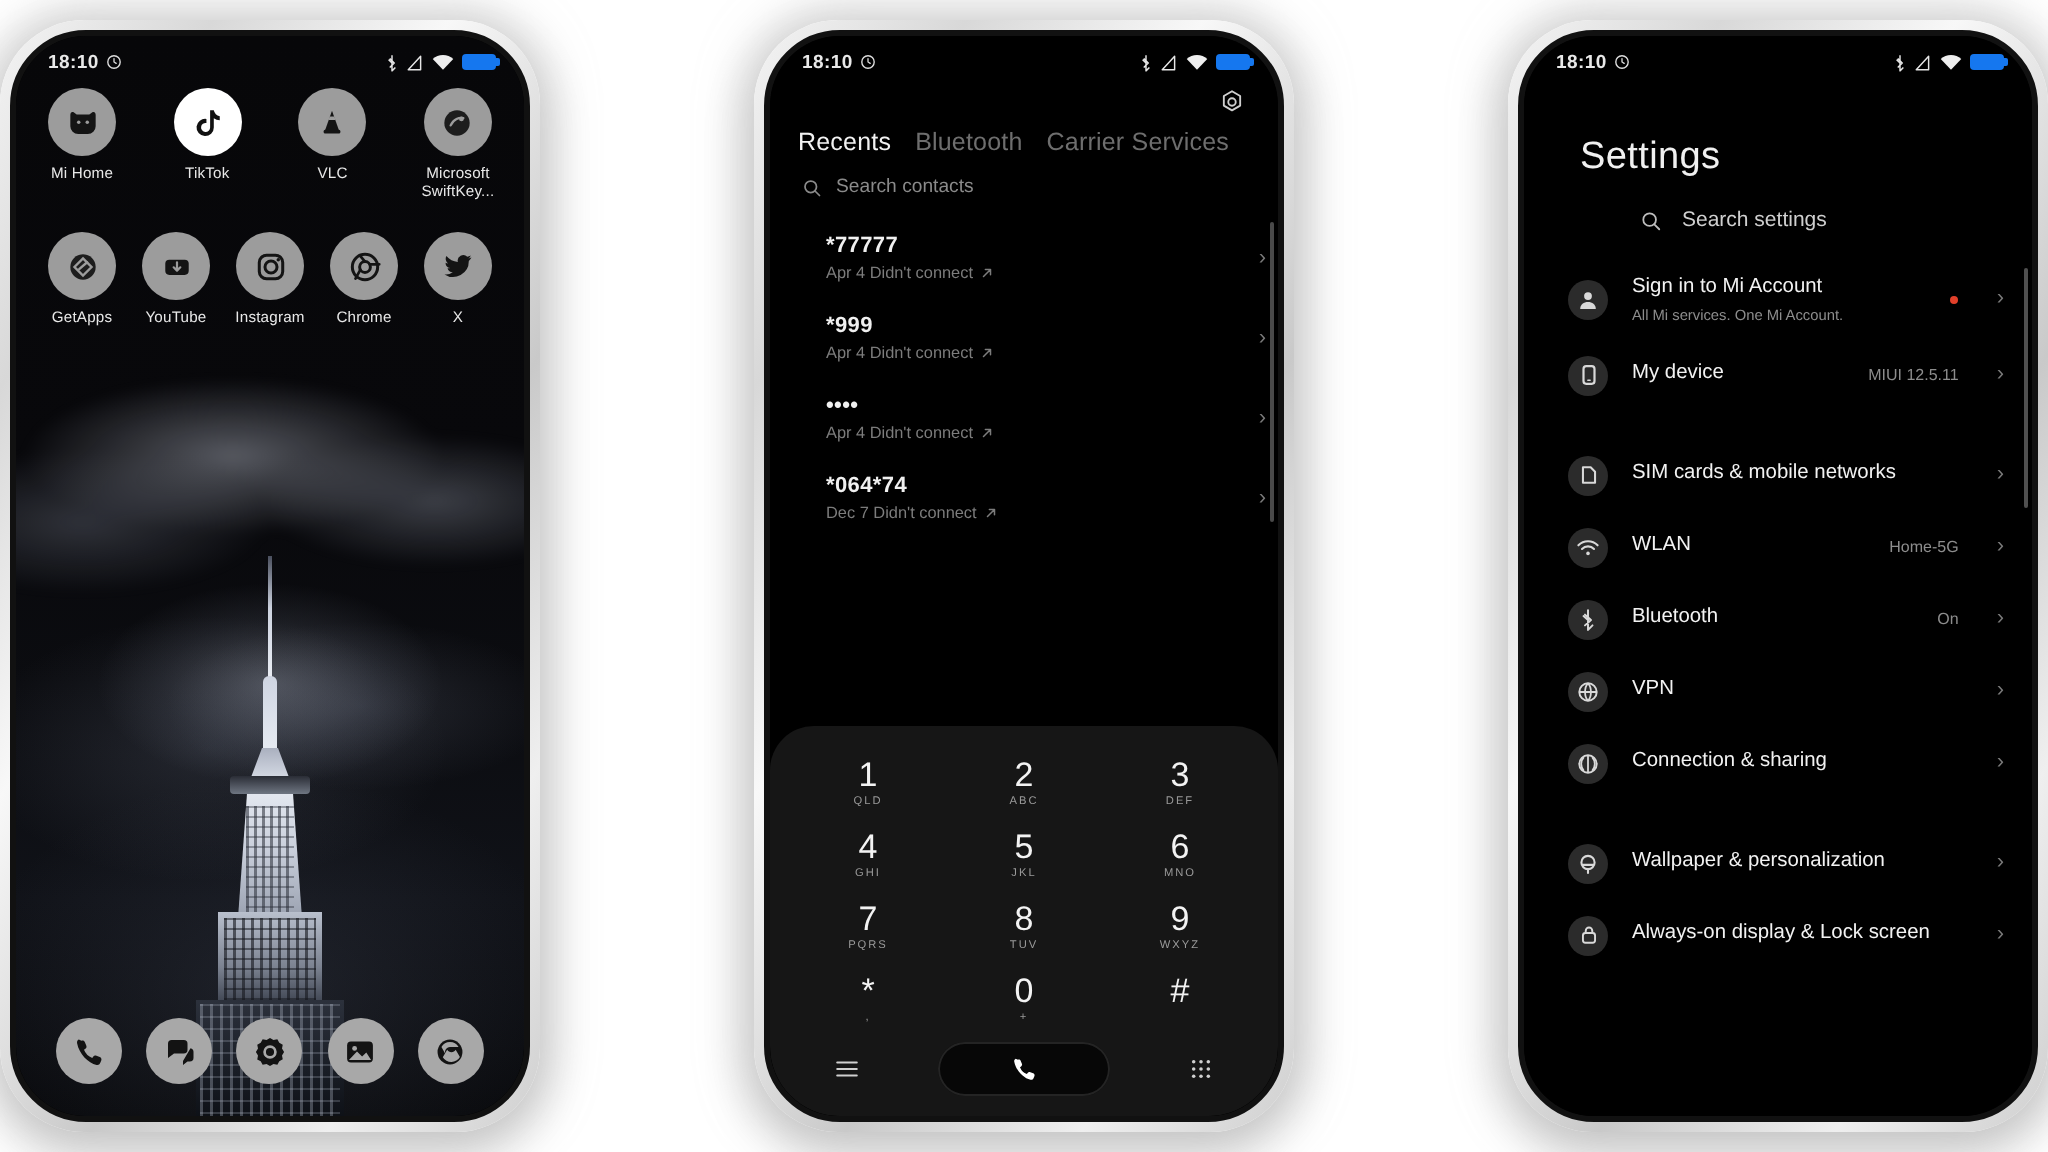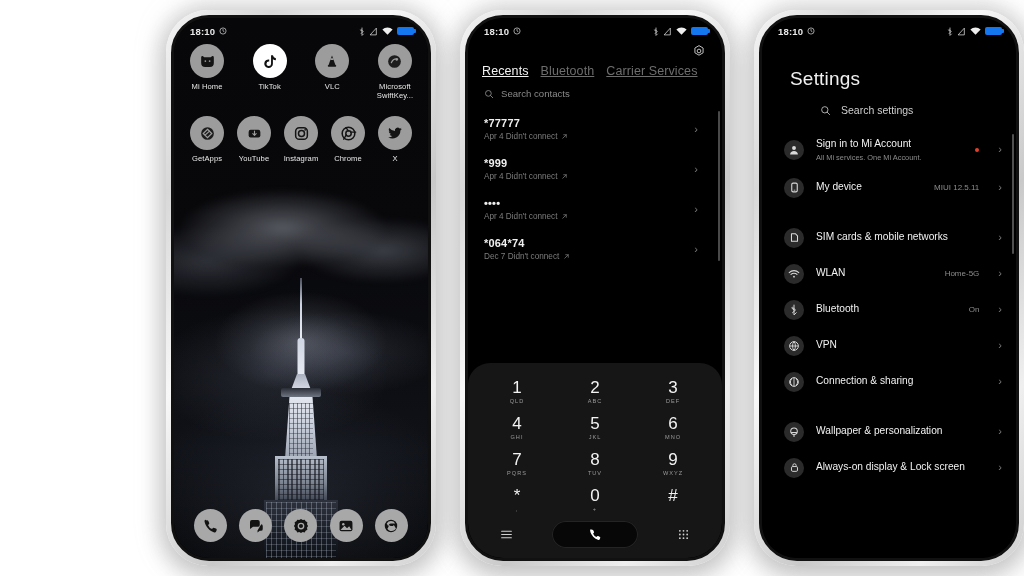--- a/index.html
+++ b/index.html
@@ -1,21 +1,21 @@
 <!DOCTYPE html>
 <html><head>
 <meta charset="utf-8">
 <style>
   html,body{margin:0;padding:0;}
   body{
     width:1024px;height:576px;background:#ffffff;overflow:hidden;
     font-family:"Liberation Sans","DejaVu Sans",sans-serif;
     -webkit-font-smoothing:antialiased;
   }
-  .stage{position:relative;width:1024px;height:576px;display:flex;justify-content:flex-end;align-items:center;gap:24px;}
+  .stage{position:relative;width:1024px;height:576px;display:flex;justify-content:space-between;align-items:center;}
 
   
   .phone{
     position:relative;width:270px;height:556px;border-radius:42px;
     background:linear-gradient(120deg,#f4f4f4 0%,#d8d8d8 18%,#f8f8f8 38%,#c9c9c9 62%,#efefef 82%,#cfcfcf 100%);
     padding:5px;box-sizing:border-box;
     box-shadow:0 0 22px 6px rgba(180,180,180,.55), 0 10px 26px rgba(0,0,0,.18);
   }
   .phone-inner{
     position:relative;width:100%;height:100%;border-radius:38px;
@@ -84,26 +84,26 @@
   .ic.white{background:#fff;}
   .alabel{font-size:7.6px;color:#e8e8e8;text-align:center;line-height:9px;letter-spacing:.1px;}
 
   .dock{position:absolute;left:0;right:0;bottom:16px;display:flex;justify-content:space-around;padding:0 14px;box-sizing:border-box;}
   .dock .ic{width:33px;height:33px;background:#a8a8a8;}
 
   
   .dialer{position:absolute;inset:0;background:#000;display:flex;flex-direction:column;}
   .gear-row{display:flex;justify-content:flex-end;padding:4px 16px 0;}
   .tabs{display:flex;gap:12px;padding:6px 14px 0;align-items:baseline;}
-  .tab{font-size:12.5px;color:#6e6e6e;letter-spacing:.1px;text-decoration:underline;}
+  .tab{font-size:12.5px;color:#6e6e6e;letter-spacing:.1px;}
   .tab.active{color:#f2f2f2;}
   .searchrow{display:flex;align-items:center;gap:7px;padding:10px 16px 6px;}
   .searchrow span{font-size:9.6px;color:#8a8a8a;}
   .calls{flex:0 0 auto;padding:4px 0 0;position:relative;}
-  .call{display:flex;align-items:center;padding:8px 24px 8px 16px;}
+  .call{display:flex;align-items:center;padding:8px 6px 8px 16px;margin-left:12px;}
   .call-txt{flex:1;min-width:0;}
   .call-num{font-size:11px;color:#f0f0f0;font-weight:bold;letter-spacing:.2px;line-height:13px;}
   .call-sub{font-size:8.2px;color:#7c7c7c;margin-top:2px;display:flex;align-items:center;gap:4px;}
   .chev{color:#7a7a7a;font-size:11px;line-height:1;}
   .scrollbar{position:absolute;right:2px;top:6px;width:1.6px;height:150px;background:#4a4a4a;border-radius:1px;}
 
   .keypad{margin-top:auto;background:#161616;border-radius:22px 22px 0 0;padding:10px 10px 0;}
   .krow{display:flex;}
   .key{flex:1;text-align:center;padding:5px 0 4px;}
   .kd{font-size:17px;color:#f3f3f3;line-height:20px;font-weight:300;}

